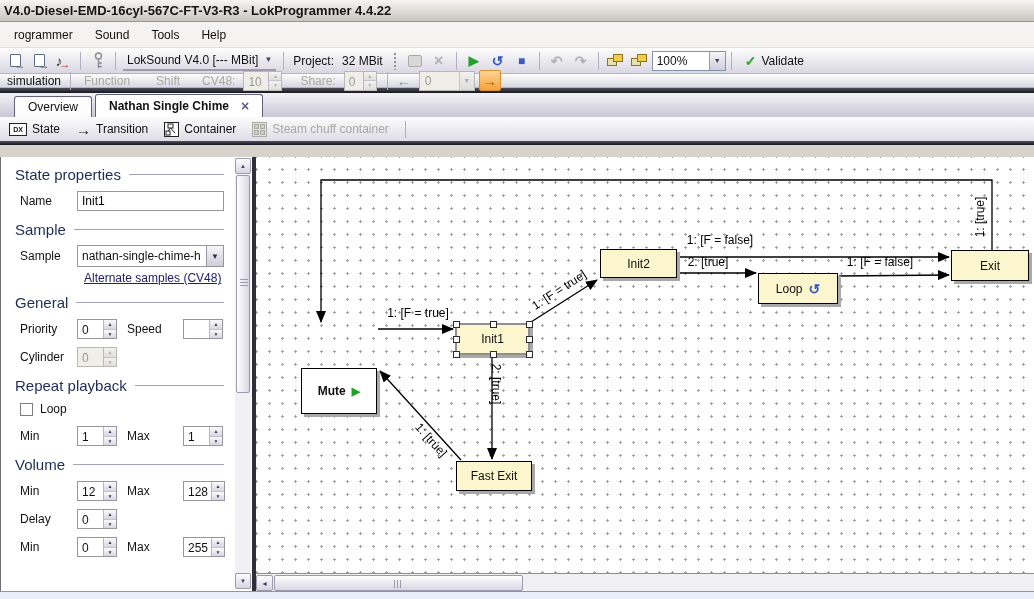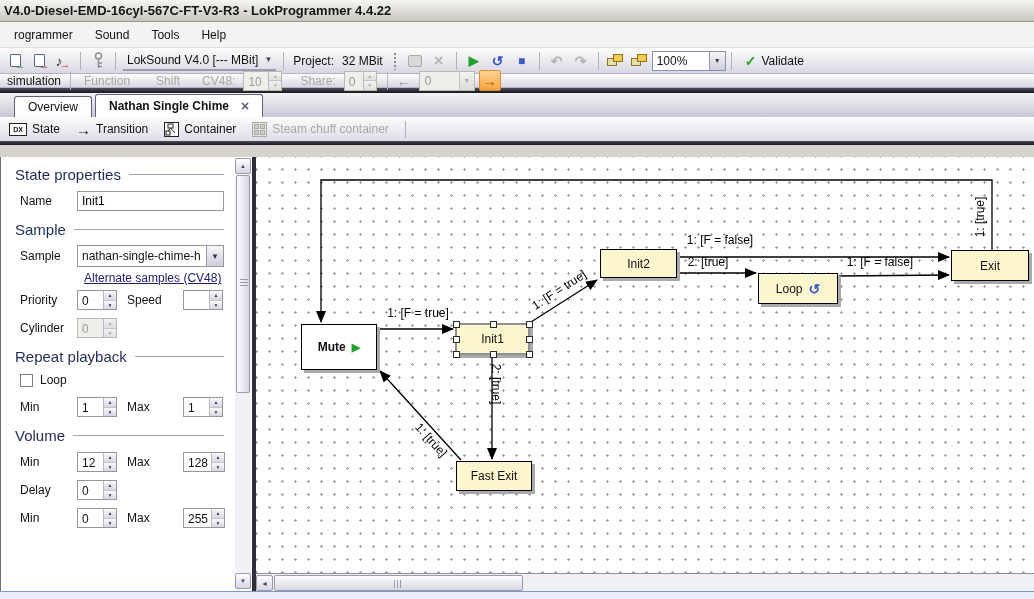--- a/index.html
+++ b/index.html
@@ -114,21 +114,21 @@
   .vsb-grip { position:absolute; top:50%; left:3px; width:8px; height:9px; margin-top:-5px;
               background:repeating-linear-gradient(#9C9AAC 0 1px,transparent 1px 3px); }
 
   
   .canvas { position:relative; flex:1; background-color:#FFFFFF;
             background-image:radial-gradient(circle,#A2A2A2 1px,transparent 1.15px);
             background-size:13px 13px; background-position:7px 6px; overflow:hidden; }
   svg.edges { position:absolute; left:0; top:0; }
   .node { position:absolute; border:1px solid #000; background:#FCF6CE; box-shadow:3px 3px 0 #A9A9A9;
           display:flex; align-items:center; justify-content:center; gap:6px; font-size:12px; z-index:2; }
-  .node.start { background:#FFFFFF; font-weight:bold; }
+  .node.start { background:#FFFFFF; font-weight:bold;margin-top:44px; }
   .node.selected { border:2px solid #8F8F8F; }
   .node-icon.green { color:#1FA12A; font-size:11px; }
   .node-icon.blue { color:#3356C4; font-weight:bold; font-size:14px; }
   .handle { position:absolute; width:7px; height:7px; background:#fff; border:1px solid #2B2B2B; z-index:3; }
   .edge-label { position:absolute; white-space:nowrap; font-size:12px; color:#000; z-index:1; }
 
   .hscroll { height:18px; background:#F0EFF4; border-top:1px solid #8F8D9D; position:relative; }
   .hs-btn { position:absolute; left:0; top:1px; width:17px; height:16px; background:linear-gradient(#FDFDFD,#D7D5E1);
             border:1px solid #9C9AAC; border-radius:2px; display:flex; align-items:center; justify-content:center;
             font-size:7px; color:#41416B; }
@@ -333,20 +333,24 @@
       </div>
       <div class="prow">
         <span class="plabel">Sample</span>
         <span class="combo">
           <span class="c-val">nathan-single-chime-h</span>
           <span class="c-btn">▼</span>
         </span>
       </div>
       <div class="link-row">
         <span class="alt-link">Alternate samples (CV48)</span>
+      </div>
+      <div class="section-h">
+        <span>General</span>
+          <span class="rule"></span>
       </div>
       <div class="prow">
         <span class="plabel">Priority</span>
         <span class="spin small">
           <span class="sval">0</span>
           <span class="sbtns">
               <i>▲</i>
               <i>▼</i>
             </span>
         </span>

